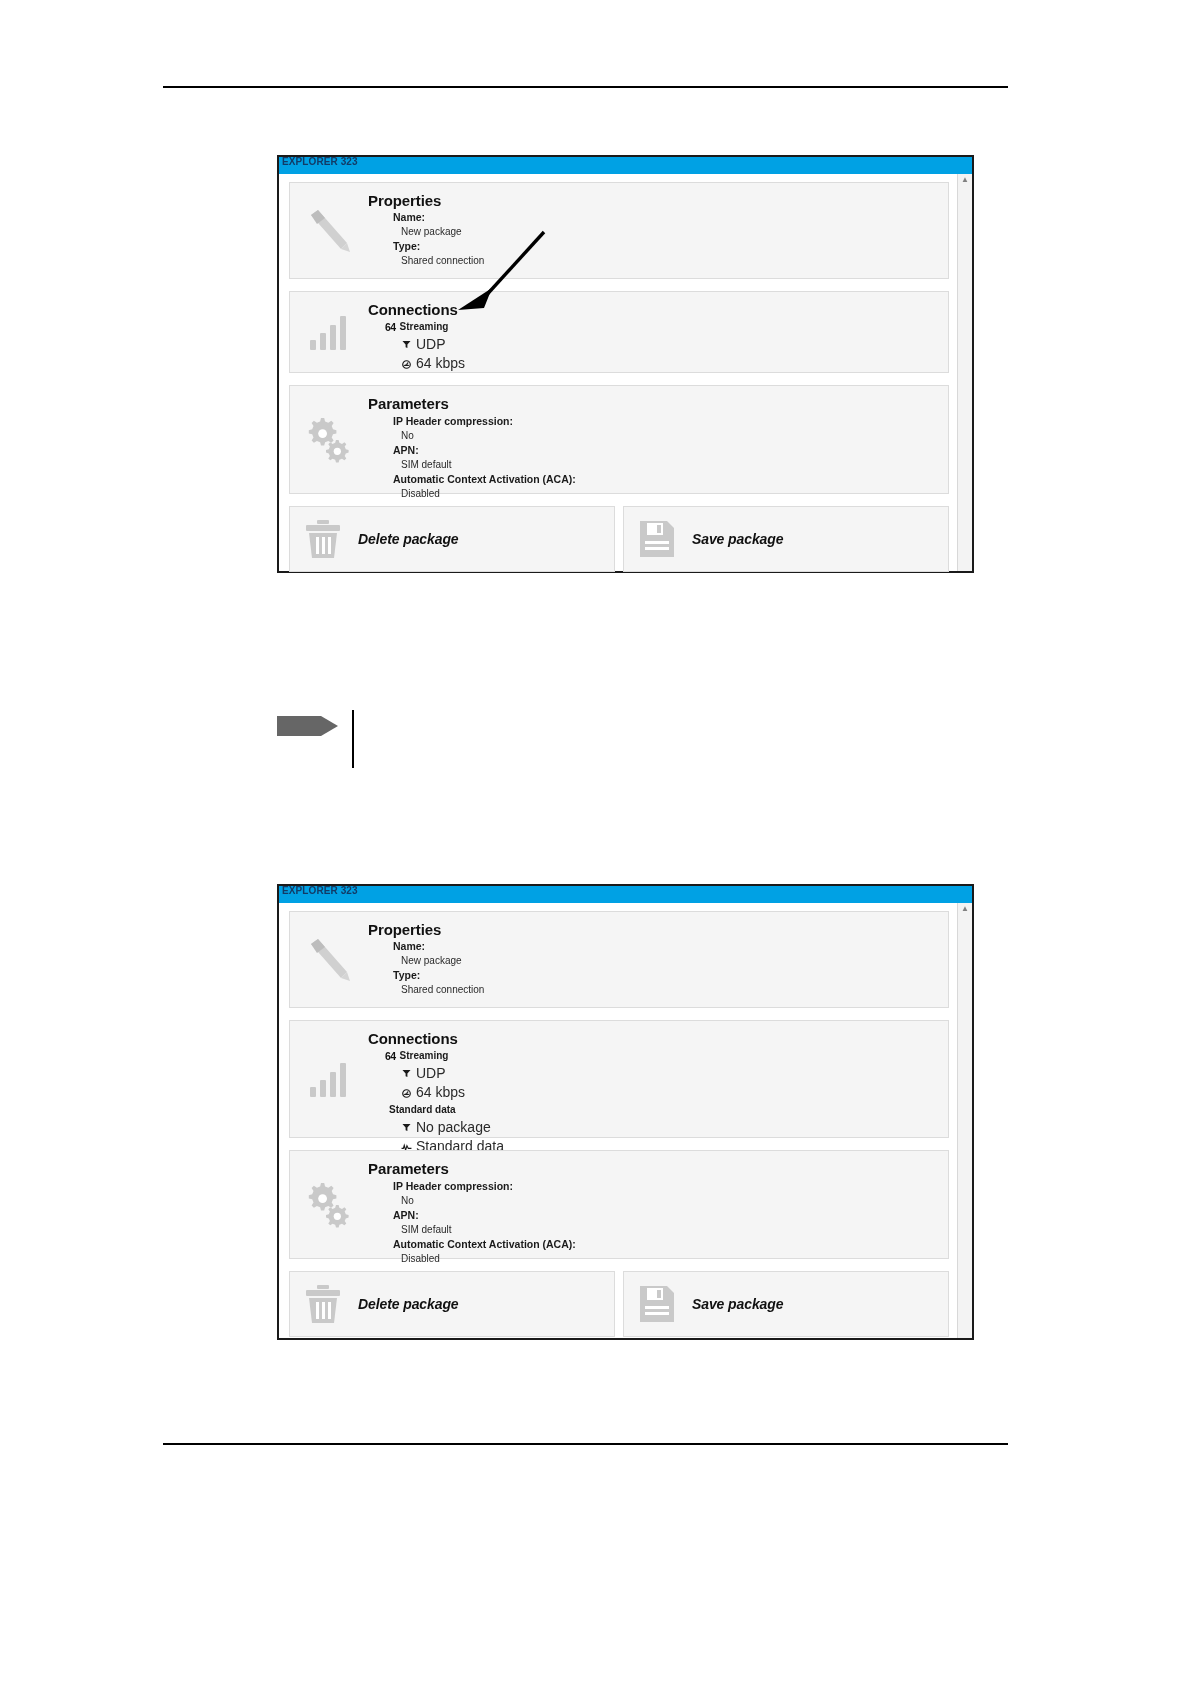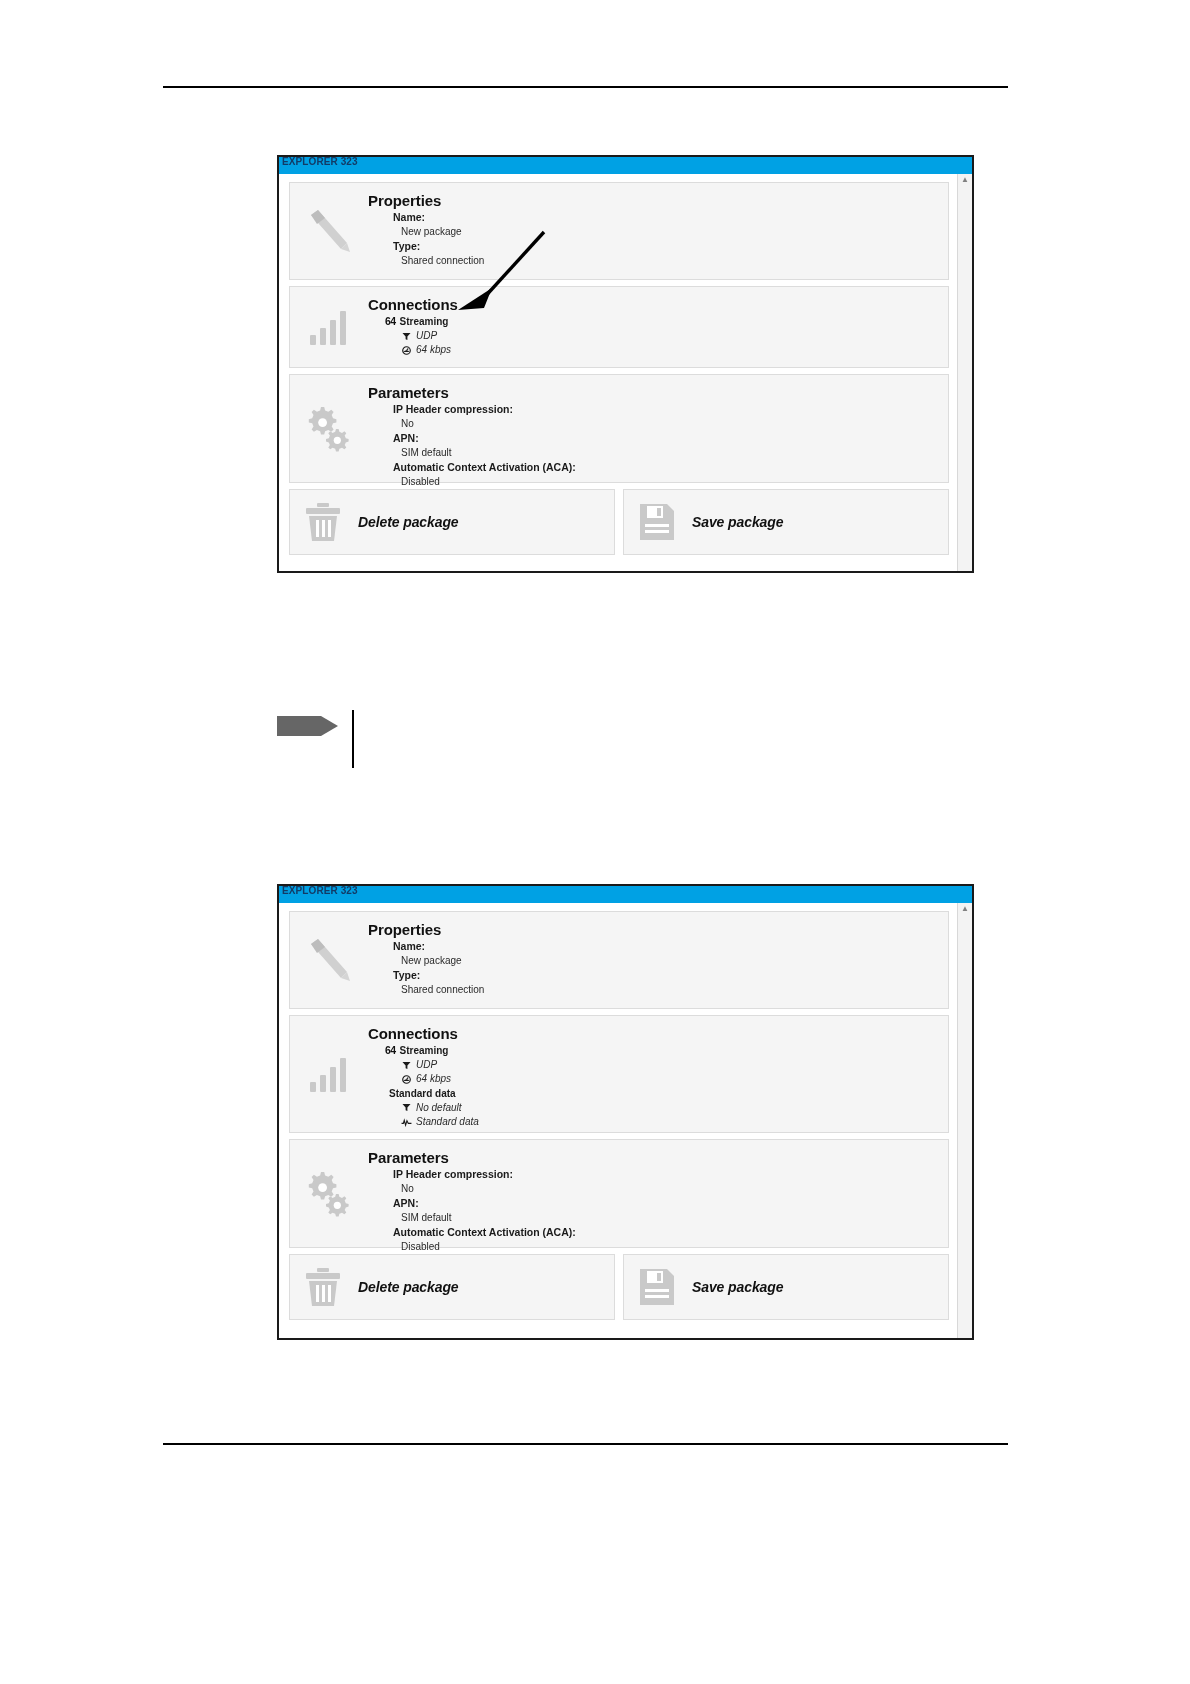--- a/index.html
+++ b/index.html
@@ -52,21 +52,21 @@
     height: calc(100% - 17px);
     background: #ffffff;
     display: flex;
   }
 
   .panel-stack {
     flex: 1;
     padding: 8px 8px 8px 10px;
     display: flex;
     flex-direction: column;
-    gap: 6px;
+    gap: 12px;
   }
 
   
   .scrollbar {
     width: 15px;
     background: #f3f3f3;
     border-left: 1px solid #d8d8d8;
     display: flex;
     flex-direction: column;
     align-items: center;
@@ -143,23 +143,22 @@
     color: #1a1a1a;
   }
   .conn-sub {
     display: flex;
     align-items: center;
     gap: 4px;
     margin-left: 33px;
     line-height: 1.42;
   }
   .conn-sub-text {
-    font-size: 10px;
+    font-size: 14px;
     color: #2a2a2a;
-    font-style: italic;
   }
   .mini-icon {
     width: 11px;
     height: 11px;
     display: inline-flex;
     align-items: center;
     justify-content: center;
     flex: 0 0 11px;
   }
 
@@ -435,21 +434,21 @@
           <div class="conn-head">
             <span class="conn-badge"></span>
             <span class="conn-name">Standard data</span>
           </div>
           <div class="conn-sub">
             <span class="mini-icon">
               <svg width="9" height="9" viewBox="0 0 10 10">
                   <path d="M0.5 1 L9.5 1 L6 5 L6 9 L4 8 L4 5 Z" fill="#1a1a1a"></path>
                 </svg>
             </span>
-            <span class="conn-sub-text">No default</span>
+            <span class="conn-sub-text">No package</span>
           </div>
           <div class="conn-sub">
             <span class="mini-icon">
               <svg width="11" height="9" viewBox="0 0 12 10">
                 <path d="M0.5 6 L2.5 6 L3.5 2.5 L5 8 L6.5 3 L8 6 L11.5 6" stroke="#1a1a1a" stroke-width="1.2" fill="none" stroke-linejoin="miter"></path>
               </svg>
             </span>
             <span class="conn-sub-text">Standard data</span>
           </div>
         </div>

